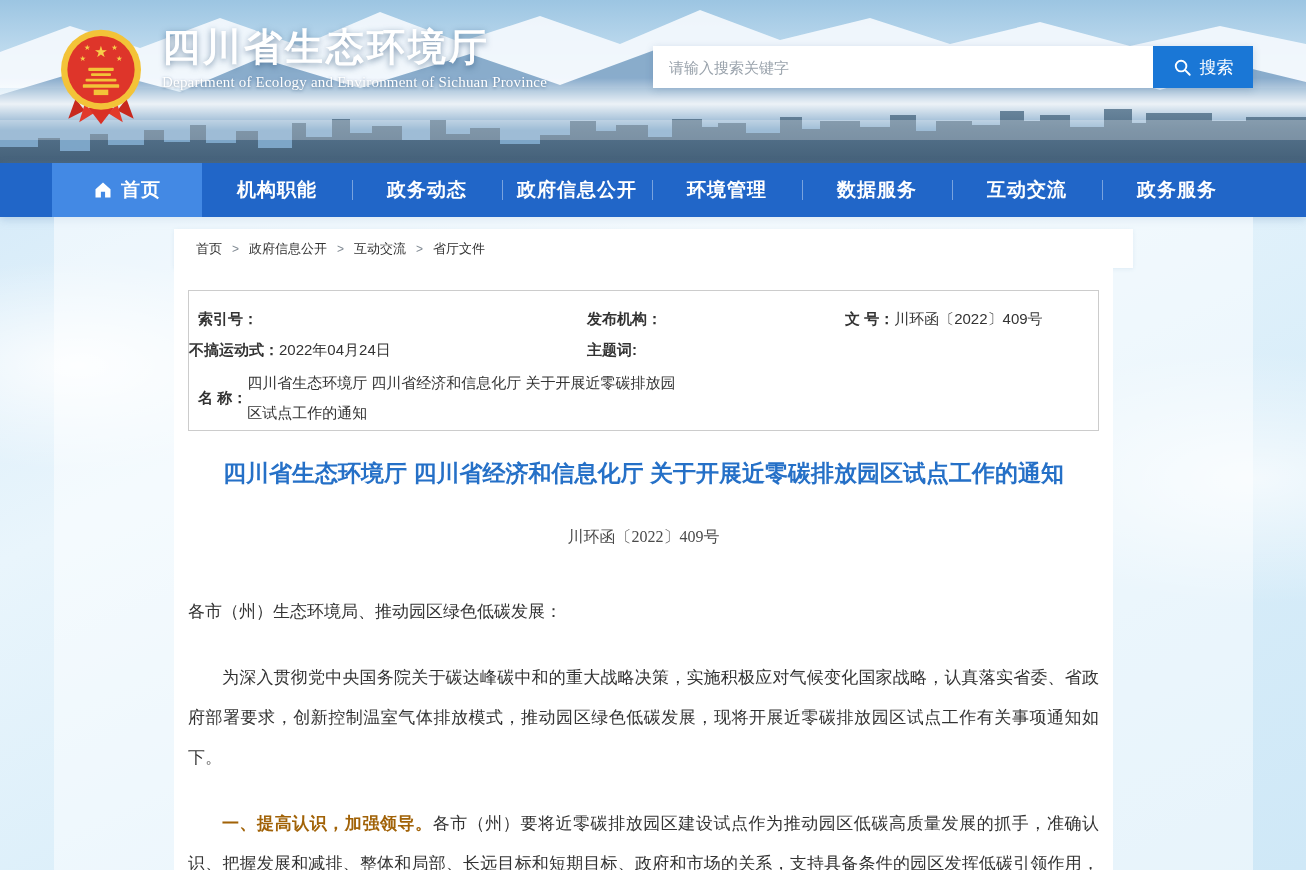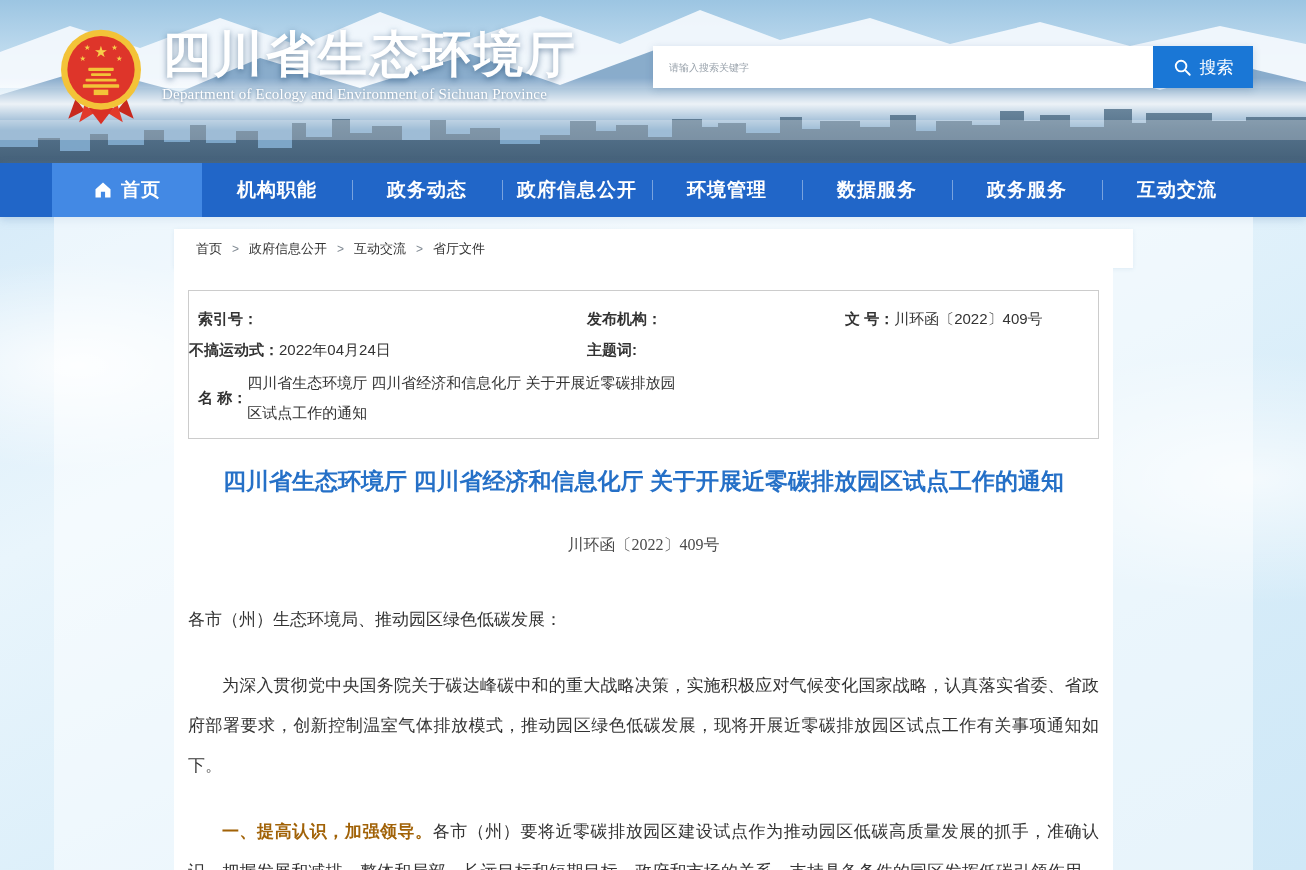--- a/index.html
+++ b/index.html
@@ -9,27 +9,27 @@
       radial-gradient(ellipse 340px 150px at 6% 42%, rgba(255,255,255,.85), rgba(255,255,255,0) 70%),
       radial-gradient(ellipse 420px 180px at 96% 55%, rgba(255,255,255,.7), rgba(255,255,255,0) 70%),
       linear-gradient(155deg,#cde6f7 0%,#e9f5fc 38%,#d8edf9 70%,#cfe8f7 100%);
   }
 
   
   .site-header{position:absolute;top:0;left:0;width:1306px;height:163px;overflow:hidden;}
   .header-scene{position:absolute;top:0;left:0;width:1306px;height:163px;display:block;}
   .brand{position:absolute;left:55px;top:26px;display:flex;align-items:flex-start;}
   .brand-text{margin-left:15px;}
-  .site-title{font-size:49px;font-weight:bold;color:#fff;letter-spacing:3px;line-height:1.15;
-    text-shadow:0 2px 6px rgba(30,70,110,.55);}
+  .site-title{font-size:38px;font-weight:bold;color:#fff;letter-spacing:3px;line-height:1.15;
+    text-shadow:0 2px 6px rgba(30,70,110,.55);font-family:Liberation Serif, serif;}
   .site-subtitle{margin-top:4px;font-size:15px;color:#fff;letter-spacing:.2px;
     text-shadow:0 1px 3px rgba(30,70,110,.6);font-family:Liberation Serif, serif;}
   .search{position:absolute;left:653px;top:46px;width:600px;height:42px;display:flex;
     box-shadow:0 2px 8px rgba(40,80,120,.18);}
-  .search input{flex:1;border:0;padding:0 16px;font-size:10px;color:#333;outline:none;background:#fff;}
+  .search input{flex:1;border:0;padding:0 16px;font-size:15px;color:#333;outline:none;background:#fff;}
   .search input::placeholder{color:#9aa3ac;}
   .search button{width:100px;background:#1a77d6;color:#fff;font-size:17px;border:0;cursor:pointer;
     display:flex;align-items:center;justify-content:center;gap:8px;font-family:inherit;}
 
   
   .main-nav{position:absolute;top:163px;left:0;width:1306px;height:54px;background:#2166c8;
     display:flex;padding-left:52px;box-sizing:border-box;box-shadow:0 3px 8px rgba(120,160,200,.35);}
   .nav-item{width:150px;height:54px;display:flex;align-items:center;justify-content:center;
     color:#fff;font-size:19px;font-weight:bold;text-decoration:none;position:relative;letter-spacing:1px;}
   .nav-item.active{background:#4389e4;}
@@ -42,21 +42,21 @@
     background:rgba(255,255,255,.5);}
   .breadcrumb-bar{position:absolute;left:120px;top:12px;width:959px;height:39px;background:#fff;
     display:flex;align-items:center;padding-left:22px;box-sizing:border-box;font-size:13px;color:#333;
     box-shadow:0 1px 4px rgba(140,175,205,.18);}
   .crumb{color:#333;text-decoration:none;}
   .crumb-sep{margin:0 10px;color:#808a93;font-size:12px;}
 
   .content-card{position:absolute;left:120px;top:51px;width:939px;height:602px;background:#fff;
     box-sizing:border-box;padding:0 14px;overflow:hidden;}
 
-  .meta-box{margin-top:22px;border:1px solid #ccc;padding:12px 0 10px;}
+  .meta-box{margin-top:22px;border:1px solid #ccc;padding:12px 0 2px;}
   .meta-grid{display:grid;grid-template-columns:398px 258px 253px;}
   .meta-cell{display:flex;font-size:15px;line-height:31px;color:#333;}
   .cell-pad{padding-left:9px;}
   .meta-label{font-weight:bold;color:#333;white-space:pre;flex-shrink:0;}
   .meta-value{color:#333;}
   .meta-name-row{display:flex;padding-left:9px;margin-top:3px;font-size:15px;line-height:30px;color:#333;align-items:center;}
   .meta-name-row .meta-value{width:432px;}
 
   .doc-title{margin:26px 0 0;text-align:center;font-size:23px;font-weight:bold;color:#2570c7;line-height:33px;}
   .doc-number{margin-top:37px;text-align:center;font-size:16px;color:#4a4a4a;
@@ -154,24 +154,24 @@
     <a class="nav-item has-sep">
       <span>政府信息公开</span>
     </a>
     <a class="nav-item has-sep">
       <span>环境管理</span>
     </a>
     <a class="nav-item has-sep">
       <span>数据服务</span>
     </a>
     <a class="nav-item has-sep">
+      <span>互动交流</span>
+    </a>
+    <a class="nav-item has-sep">
       <span>政务服务</span>
-    </a>
-    <a class="nav-item has-sep">
-      <span>互动交流</span>
     </a>
   </nav>
 
   <div class="outer-panel">
 
     <div class="breadcrumb-bar">
       <a class="crumb">首页</a>
       <span class="crumb-sep">&gt;</span>
       <a class="crumb">政府信息公开</a>
       <span class="crumb-sep">&gt;</span>

